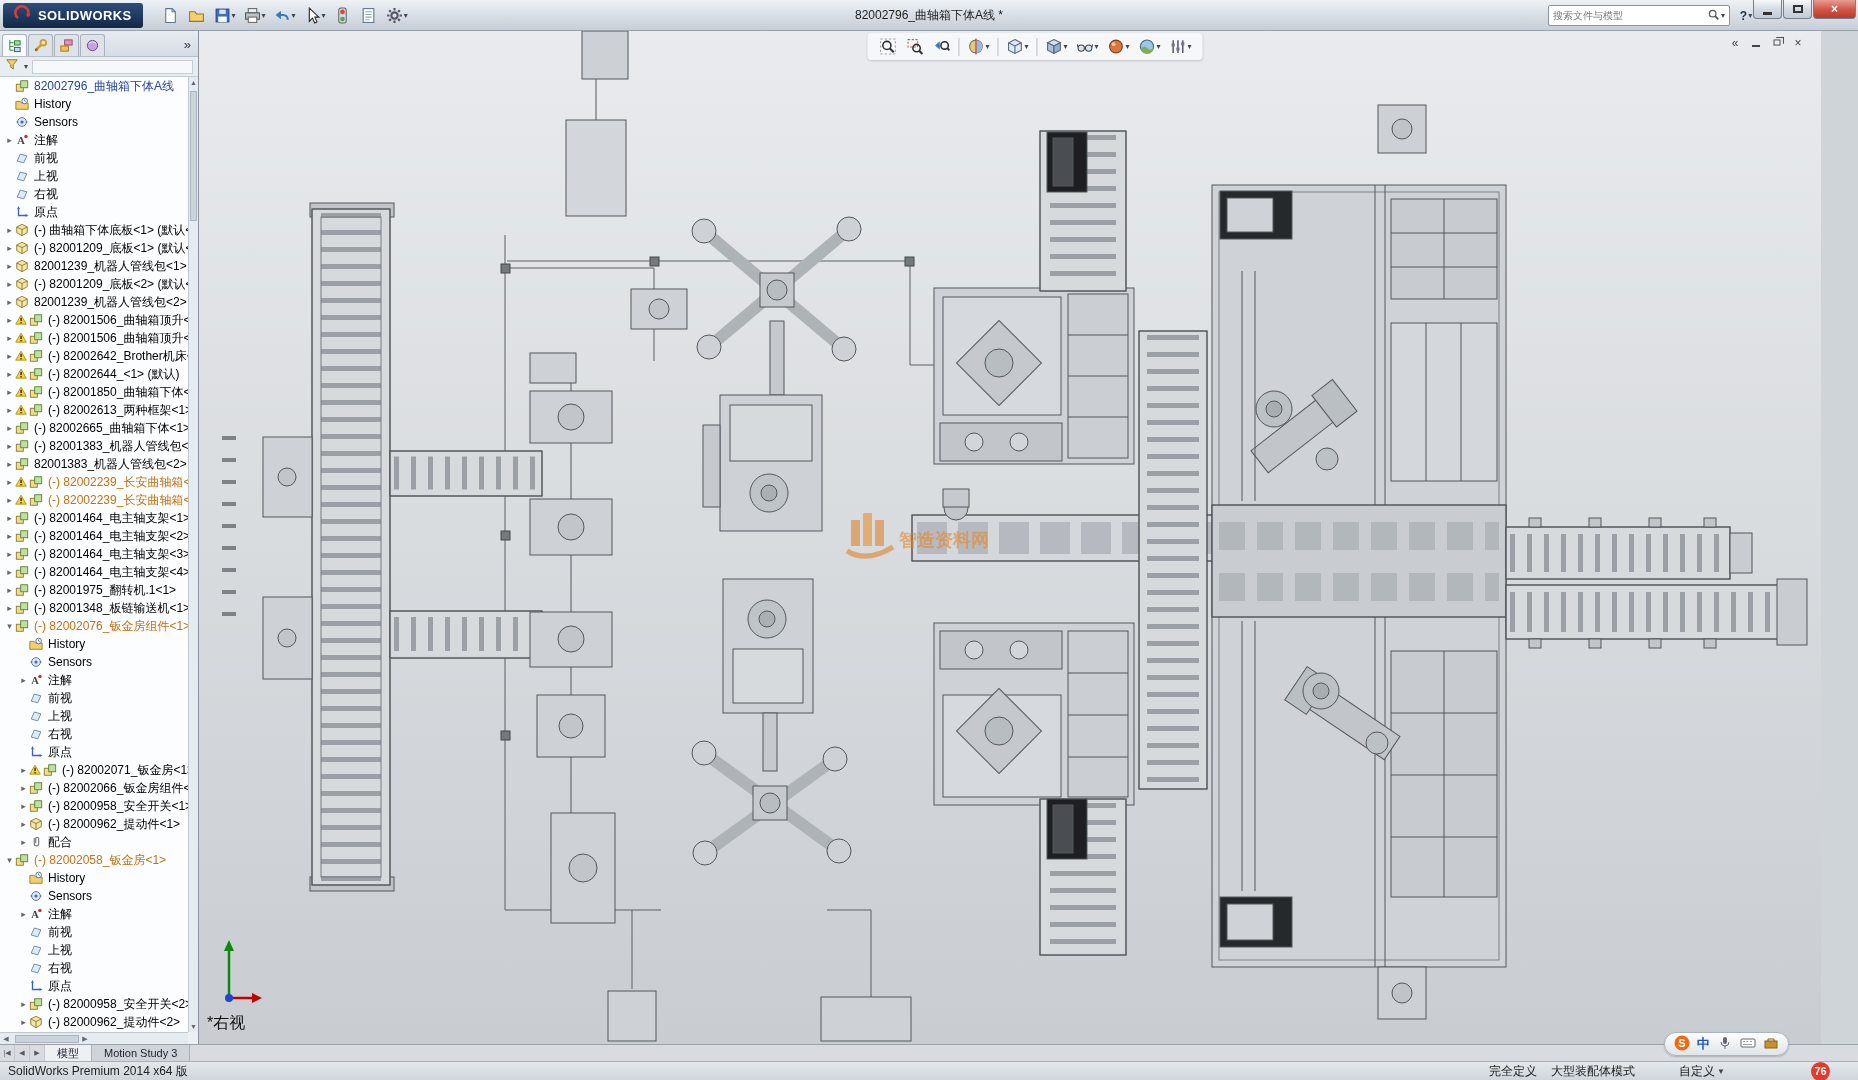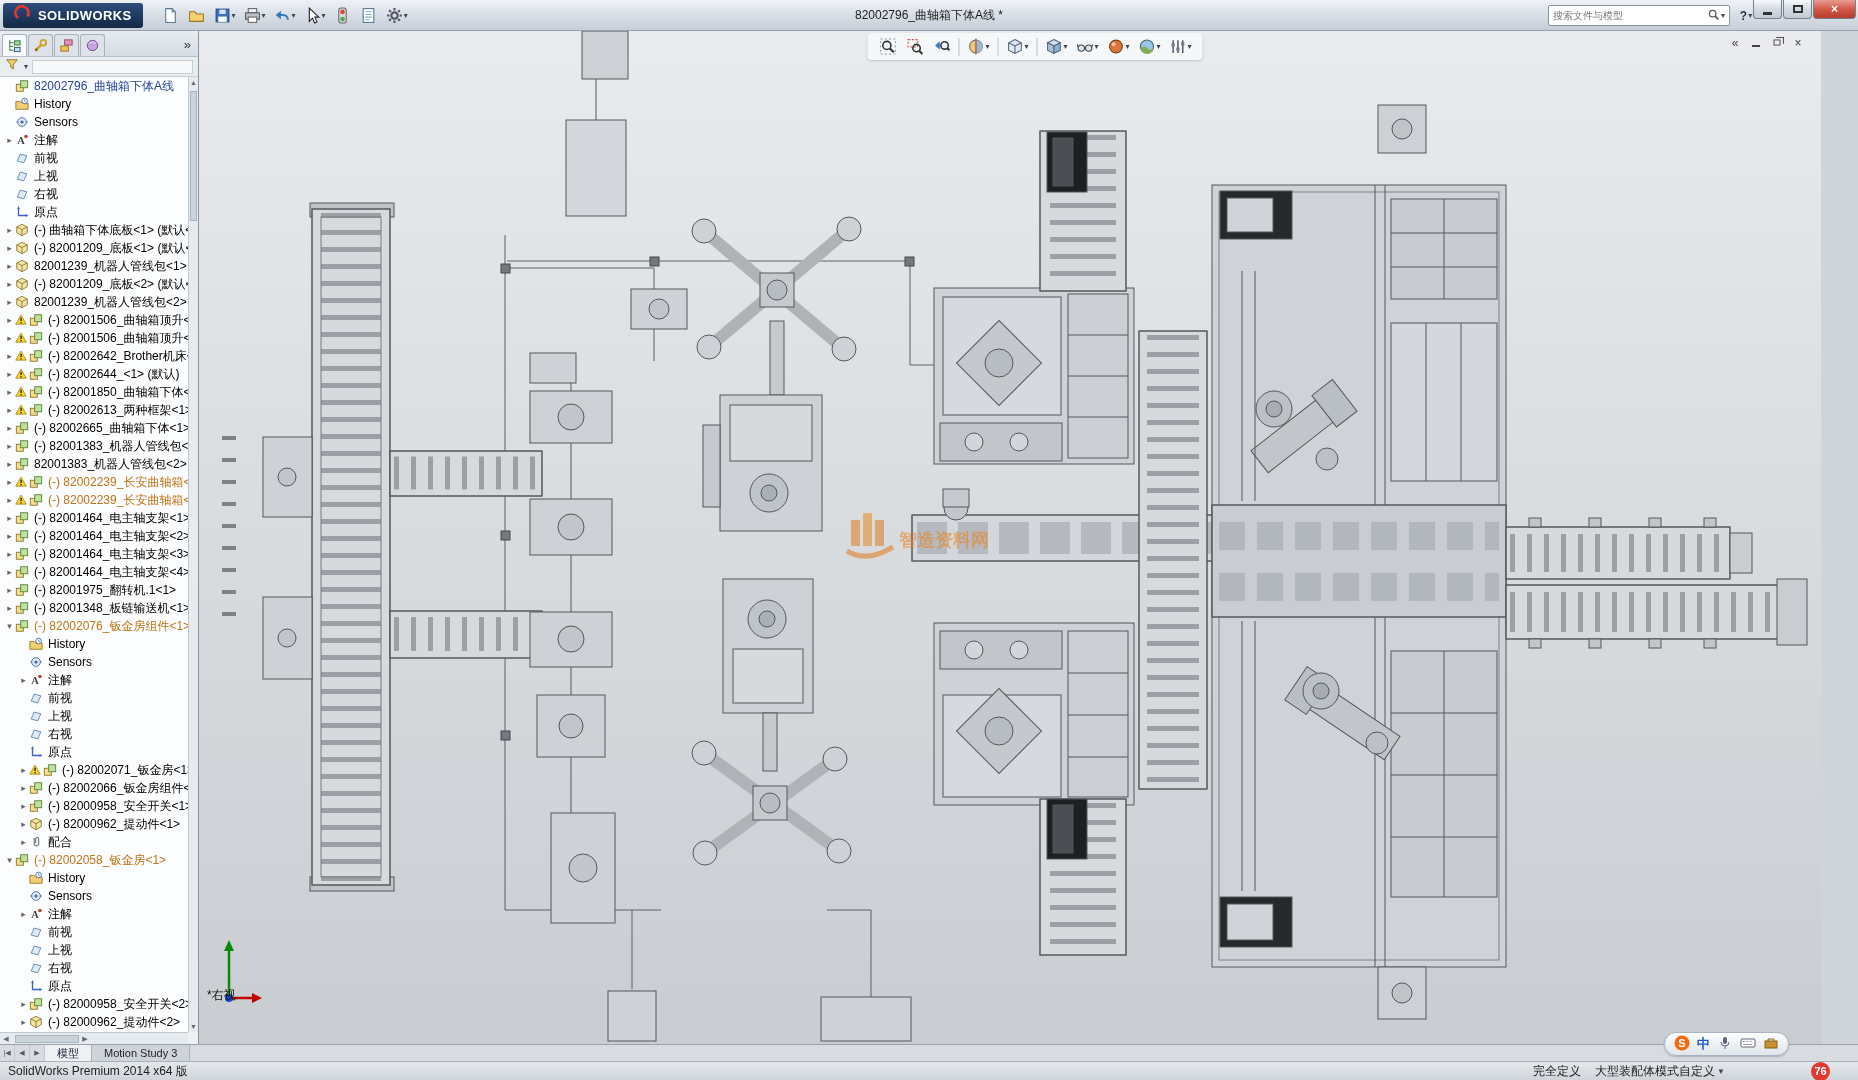--- a/index.html
+++ b/index.html
@@ -64,21 +64,21 @@
     background:linear-gradient(180deg,#e9ebee 0%,#dadde0 45%,#c9cdd2 100%)}
   #headsup{position:absolute;left:calc(50% + 25px);transform:translateX(-50%);top:2px;height:27px;
     display:flex;align-items:center;gap:3px;padding:0 8px;background:rgba(250,252,253,.72);
     border-radius:4px;box-shadow:0 1px 2px rgba(0,0,0,.15)}
   .hu-sep{width:1px;height:18px;background:#b8c0c8;margin:0 2px}
   #doc-controls{position:absolute;right:14px;top:3px;display:flex;gap:3px}
   .doc-btn{width:18px;height:17px;display:flex;align-items:center;justify-content:center;color:#444;border-radius:2px}
   .doc-btn .min-glyph{width:8px;height:2px;background:#444;margin-top:7px}
   .doc-btn .restore-glyph{transform:scale(.85)}
   #triad{position:absolute;left:18px;top:903px}
-  #view-label{position:absolute;left:8px;top:956px;font-size:12px;color:#111}
+  #view-label{position:absolute;left:8px;top:982px;font-size:16px;color:#111}
   #cad{position:absolute;left:0;top:0}
 
   
   #taskpane{position:absolute;left:1924px;top:31px;width:37px;height:1013px;
     background:linear-gradient(90deg,#e2e8ee,#cfd7df);border-left:1px solid #9aa4ae}
   #tp-header{margin:58px auto 10px;width:32px;height:18px;background:#3a5a8c;color:#fff;font-size:10px;
     display:flex;align-items:center;justify-content:center;border-radius:2px;overflow:hidden;white-space:nowrap}
   #tp-icons{display:flex;flex-direction:column;align-items:center;gap:12px}
   .tp-ico{width:22px;height:21px;display:flex;align-items:center;justify-content:center;border-radius:3px;border:1px solid transparent}
   .tp-ico.active{border:1px solid #3a7ad9;background:#dce9fa}
@@ -87,21 +87,21 @@
   #tabbar{position:absolute;left:0;top:1044px;width:1858px;height:17px;background:#d8dce0;
     border-top:1px solid #9aa2aa;display:flex;align-items:stretch;font-size:11px;color:#223}
   .tnav{width:15px;display:flex;align-items:center;justify-content:center;font-size:7px;color:#556;border-right:1px solid #c2c8ce}
   .mtab{padding:0 12px;display:flex;align-items:center;border-right:1px solid #aab2ba;background:#cfd4d9}
   .mtab.active{background:#eef1f4}
   #statusbar{position:absolute;left:0;top:1061px;width:1858px;height:19px;
     background:linear-gradient(#e4e8ec,#cfd5da);border-top:1px solid #a8b0b8;
     display:flex;align-items:center;padding:0 8px;font-size:12px;color:#222}
   #status-right{margin-left:auto;display:flex;align-items:center}
   #status-defined{margin-right:14px}
-  #status-mode{}
+  #status-mode{margin-right:44px}
   #status-config{margin-right:2px}
   #status-config-arrow{font-size:8px;color:#445;margin-right:86px}
   #badge{width:19px;height:19px;border-radius:50%;background:#e23b2e;color:#fff;font-size:11px;
     font-weight:bold;display:flex;align-items:center;justify-content:center;margin-right:20px}
 
   
   #ime{position:absolute;left:1664px;top:1032px;height:24px;z-index:50;display:flex;align-items:center;gap:7px;
     padding:0 9px;background:linear-gradient(#fdfdfd,#dfe5ea);border:1px solid #aab4be;border-radius:12px;
     box-shadow:0 1px 2px rgba(0,0,0,.2)}
   #ime-lang{color:#2255cc;font-weight:bold;font-size:13px}

